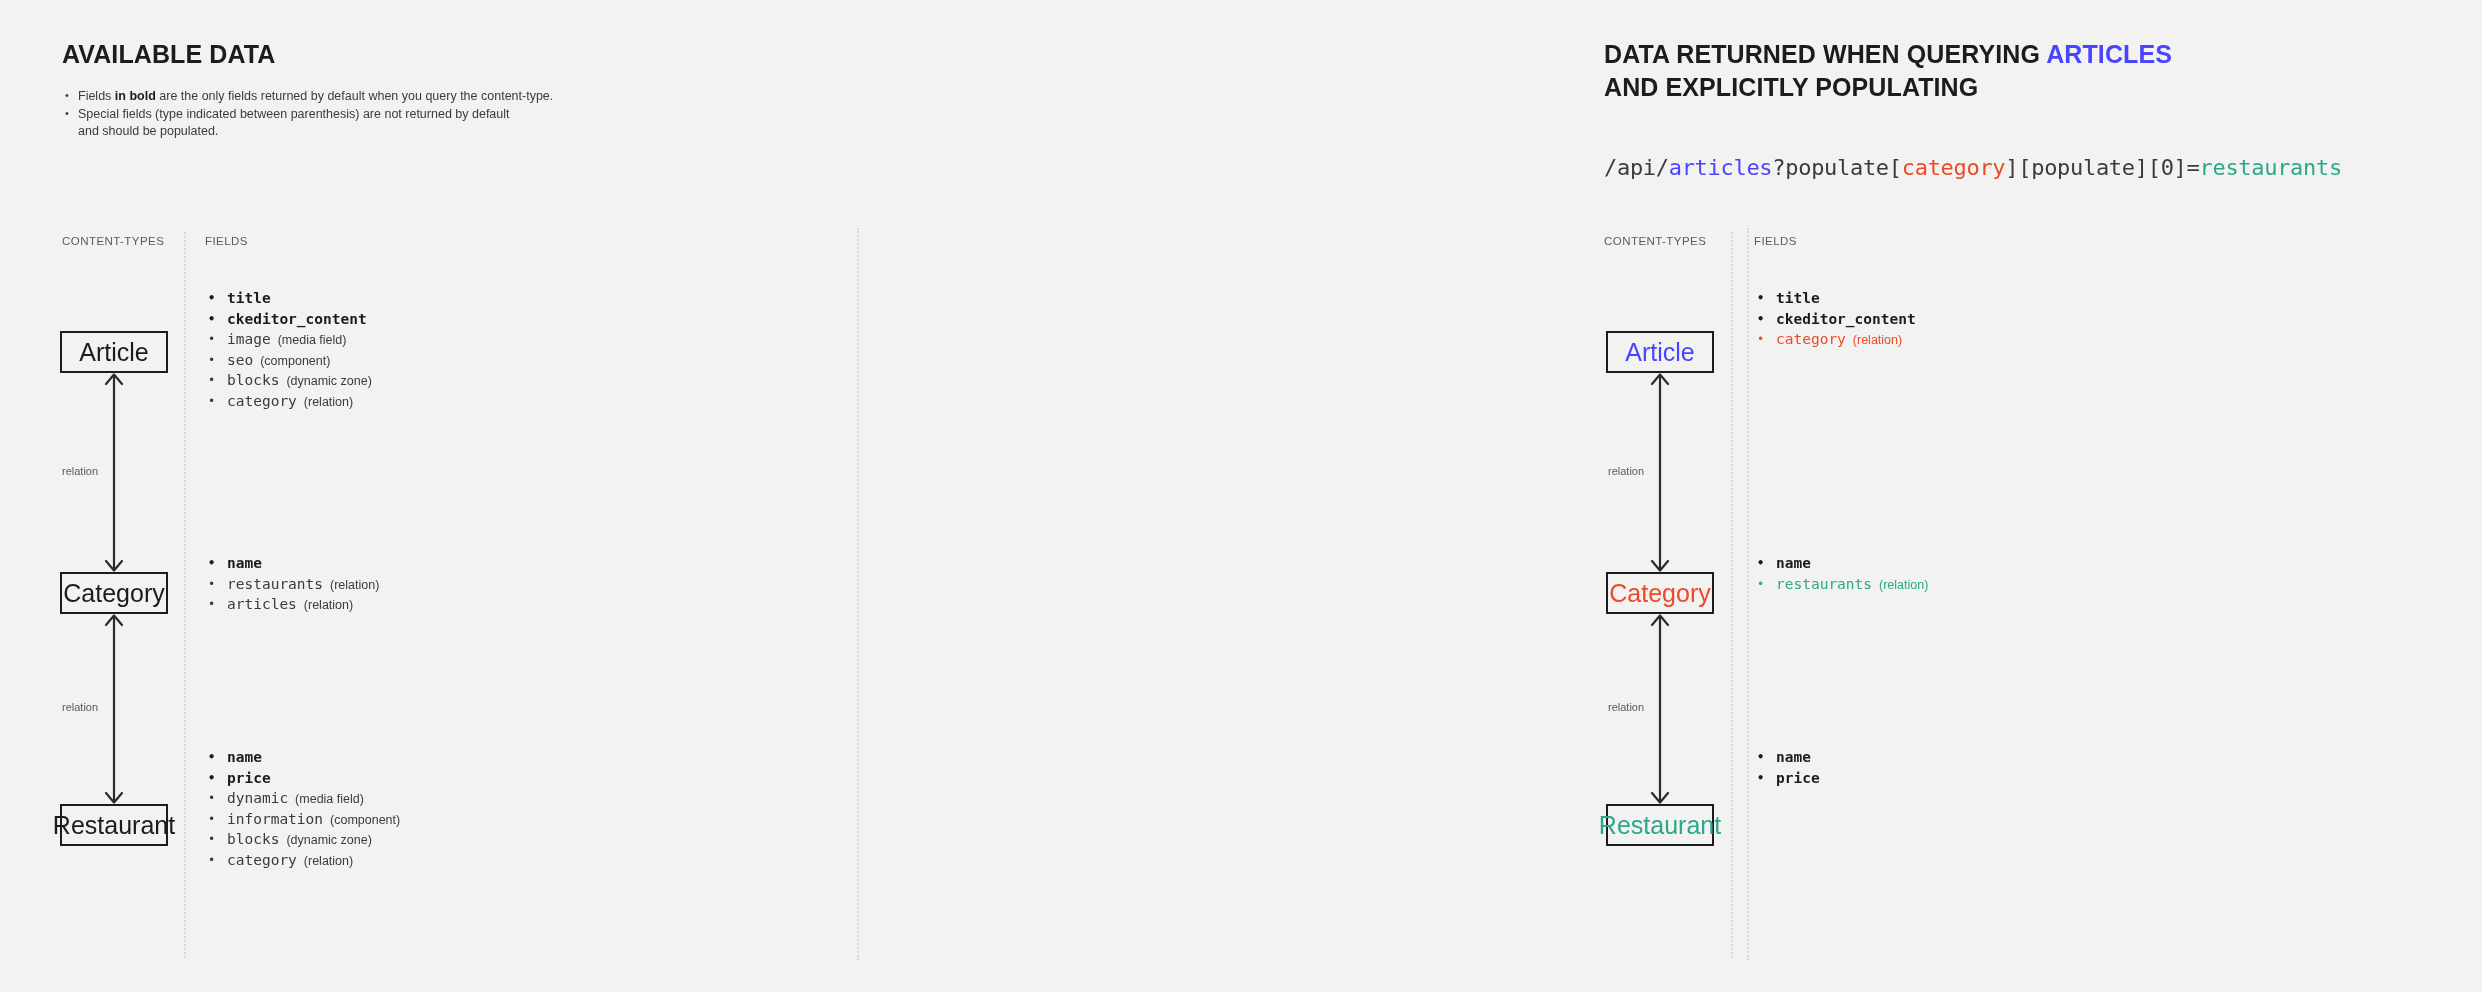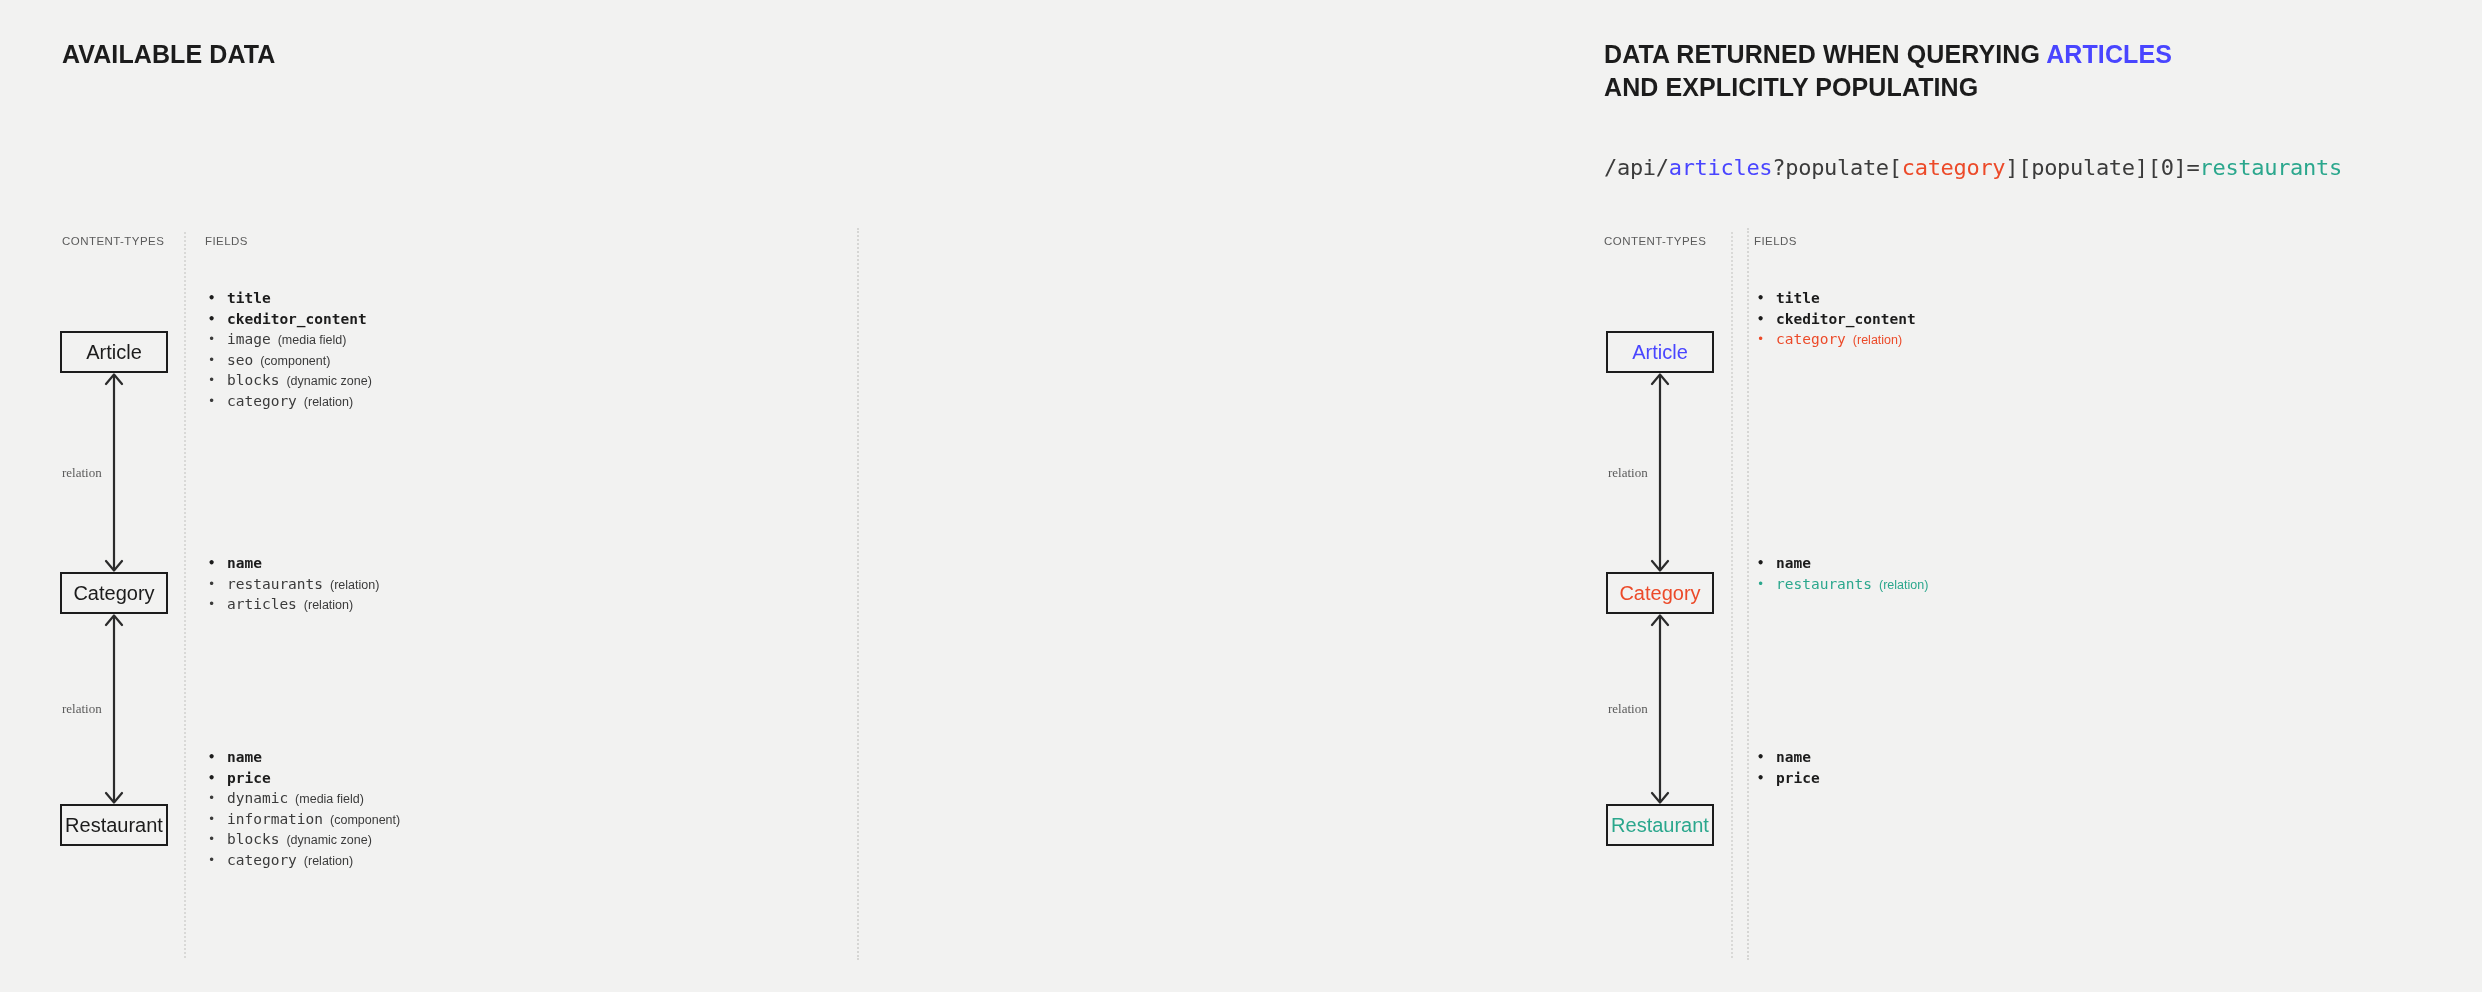--- a/index.html
+++ b/index.html
@@ -116,40 +116,39 @@
   
   .ebox {
     position: absolute;
     width: 108px;
     height: 42px;
     border: 2.5px solid #1c1c1c;
     background: #f2f2f1;
     display: flex;
     align-items: center;
     justify-content: center;
-    font-size: 20px;
+    font-size: 25px;
     color: #1c1c1c;
     line-height: 1;
   }
   .ebox.t-blue   { color: #4945ff; }
   .ebox.t-orange { color: #ec4a29; }
   .ebox.t-teal   { color: #2ba78d; }
 
   
   .arrow {
     position: absolute;
     width: 30px;
   }
   .arrow svg { display: block; }
   .rel-label {
     position: absolute;
-    font-size: 13px;
+    font-size: 11px;
     color: #5b5b5b;
     white-space: nowrap;
-    font-family: Liberation Serif, serif;
   }
 
   
   .fields {
     position: absolute;
     white-space: nowrap;
   }
   .fields .frow {
     position: relative;
     padding-left: 22px;
@@ -190,20 +189,26 @@
 <body>
 
 <div class="board">
 
   <div class="panel-sep s1"></div>
   <div class="panel-sep s2"></div>
 
   <div id="render-root">
       <div class="panel panel-1">
         <div class="heading h1" style="left:62px"><span>AVAILABLE DATA</span></div>
+        <div class="blurb">
+          <ul>
+            <li>Fields <b>in bold</b> are the only fields returned by default when you query the content-type.</li>
+            <li>Special fields (type indicated between parenthesis) are not returned by default<br>and should be populated.</li>
+          </ul>
+        </div>
         <div class="caption" style="left:62px;top:235px">CONTENT-TYPES</div>
         <div class="caption" style="left:205px;top:235px">FIELDS</div>
         <div class="inner-sep" style="left:184px"></div>
         <div class="ebox" style="left:60px;top:331px">
           <span>Article</span>
         </div>
         <div class="fields" style="left:205px;top:288px">
           <div class="frow bold"><span>title</span></div>
           <div class="frow bold"><span>ckeditor_content</span></div>
           <div class="frow"><span>image</span><span class="ftype">(media field)</span></div>

